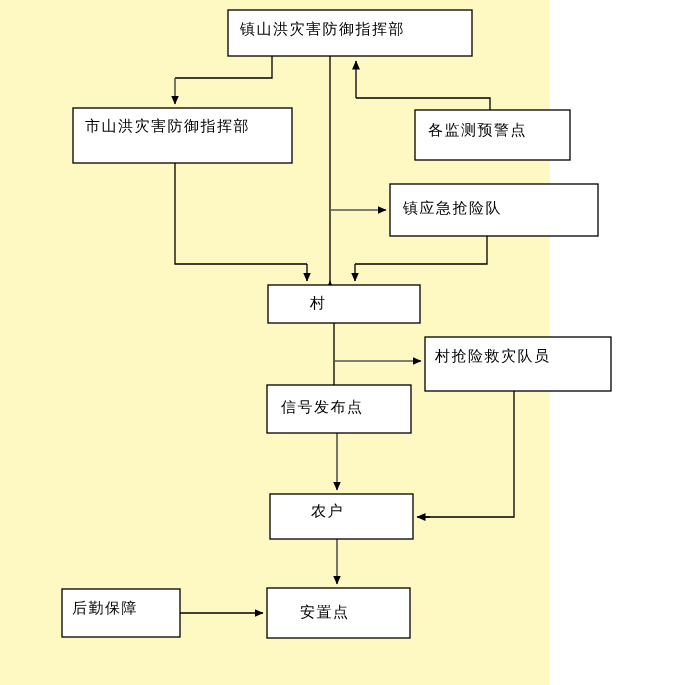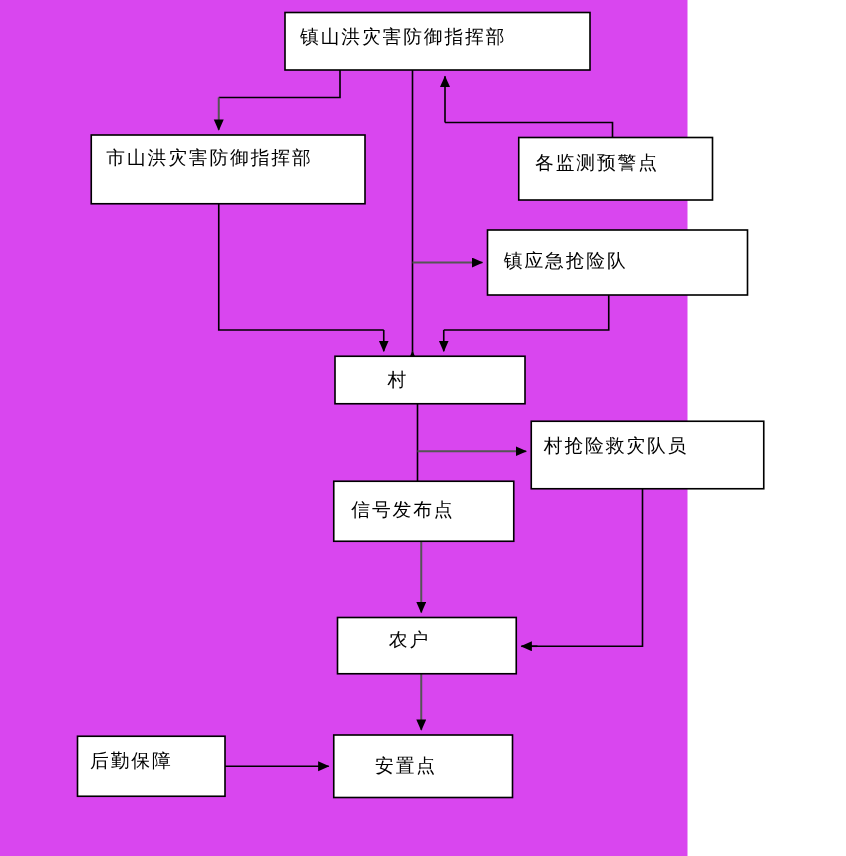--- a/index.html
+++ b/index.html
@@ -10,21 +10,21 @@
   body {
     width: 677px;
     height: 685px;
     font-family: "Liberation Serif", "DejaVu Serif", serif;
     overflow: hidden;
   }
   #flowchart-root {
     position: relative;
     width: 550px;
     height: 685px;
-    background: #d946ef;
+    background: #fef9c3;
   }
   svg#flow-svg {
     position: absolute;
     top: 0;
     left: 0;
     width: 677px;
     height: 685px;
   }
   .node-box {
     fill: #ffffff;

